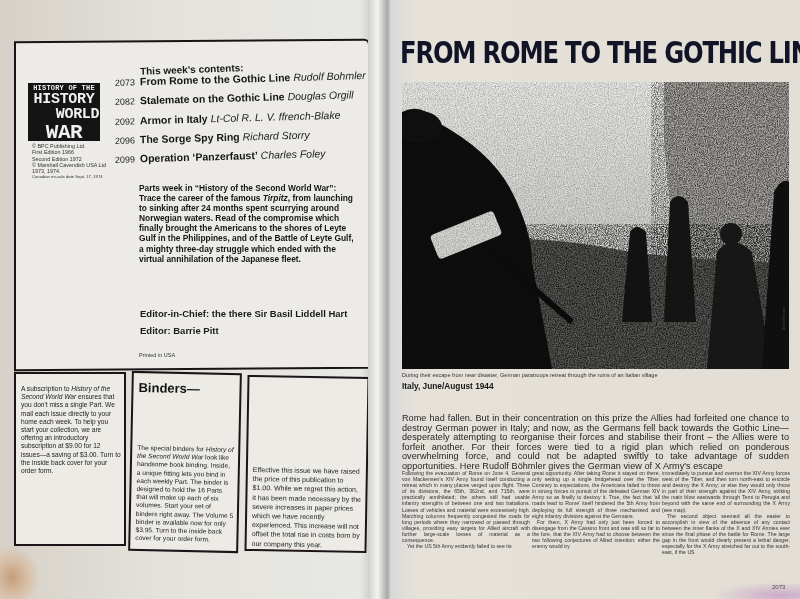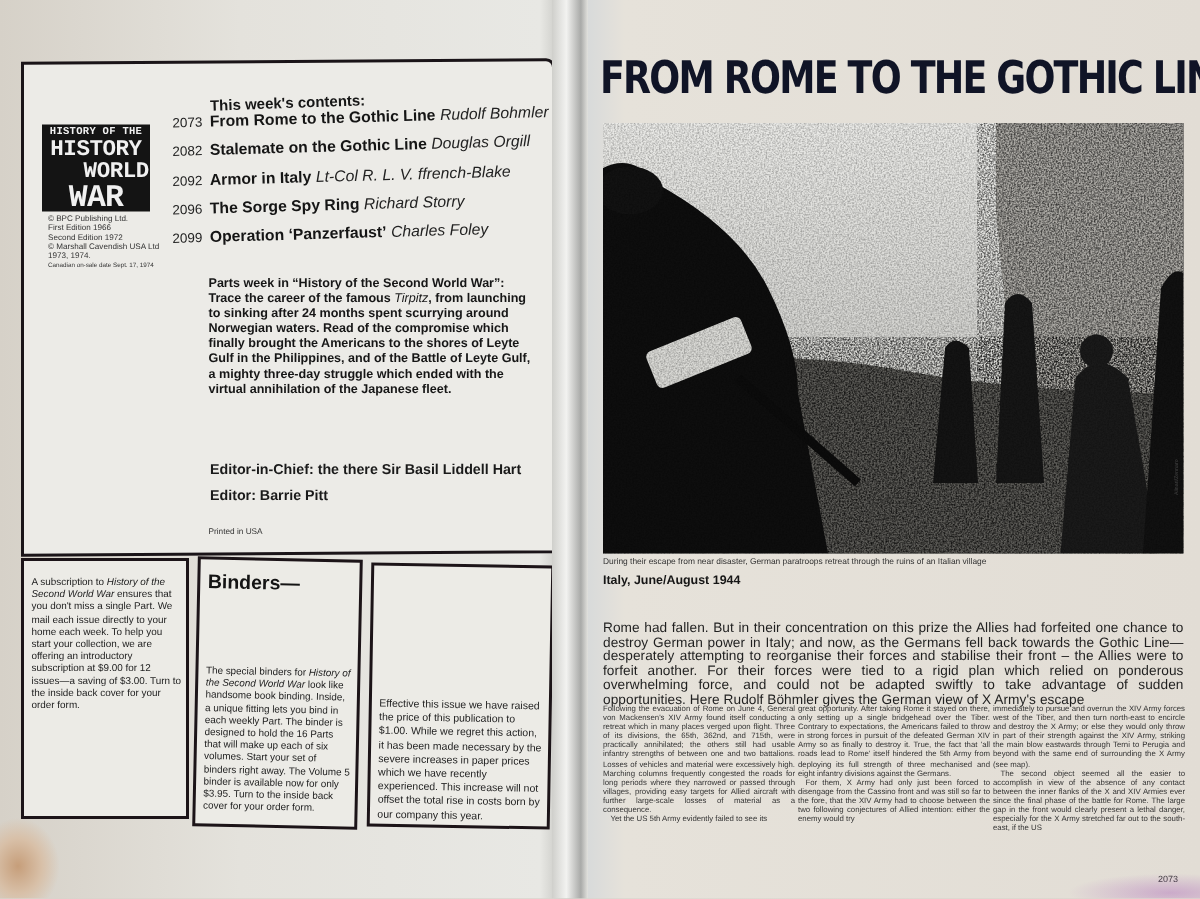--- a/index.html
+++ b/index.html
@@ -16,21 +16,21 @@
   .logo .l4 { font-size:21px; letter-spacing:-0.5px; }
   .credits { position:absolute; left:32px; top:143px; font-size:5.4px; color:#333; line-height:6.3px; width:85px; }
   .credits .small { font-size:4.2px; }
   .toc-heading { position:absolute; left:140px; top:64px; font-size:10px; font-weight:bold; color:#161616; transform:rotate(-2deg); }
   .toc { position:absolute; left:115px; top:76px; width:255px; }
   .toc-row { display:flex; align-items:baseline; height:19.3px; transform:rotate(-1.6deg); transform-origin:left center; }
   .toc-num { width:25px; font-size:9px; color:#222; }
   .toc-title { font-size:10.5px; font-weight:bold; color:#151515; margin-right:3px; white-space:nowrap; }
   .toc-author { font-size:10.5px; font-style:italic; color:#222; white-space:nowrap; }
   .nextweek { position:absolute; left:139px; top:183px; width:220px; font-size:8.4px; font-weight:bold; line-height:10.1px; color:#161616; }
-  .nextweek i { font-weight:normal; }
+  .nextweek i { font-weight:bold; }
   .editors { position:absolute; left:140px; top:305px; font-size:9.5px; font-weight:bold; color:#1a1a1a; line-height:17px; }
   .printed { position:absolute; left:139px; top:352px; font-size:5.5px; color:#333; }
   .box { position:absolute; border:2px solid #1c1418; background:#ecebe6; }
   .box1 { left:14px; top:372px; width:108px; height:170px; }
   .box2 { left:130px; top:372px; width:106px; height:176px; transform:rotate(1.2deg); }
   .box3 { left:246px; top:376px; width:118px; height:172px; transform:rotate(1deg); }
   .box-title-big { font-size:15.5px; font-weight:bold; line-height:17px; color:#141414; padding:9px 0 0 5px; }
   .box-body { font-size:6.6px; line-height:8.2px; color:#222; padding:0 3px 0 5px; }
   .box1 .box-body { margin-top:11px; }
   .box2 .box-title-big { font-size:13px; padding-top:6px; }

